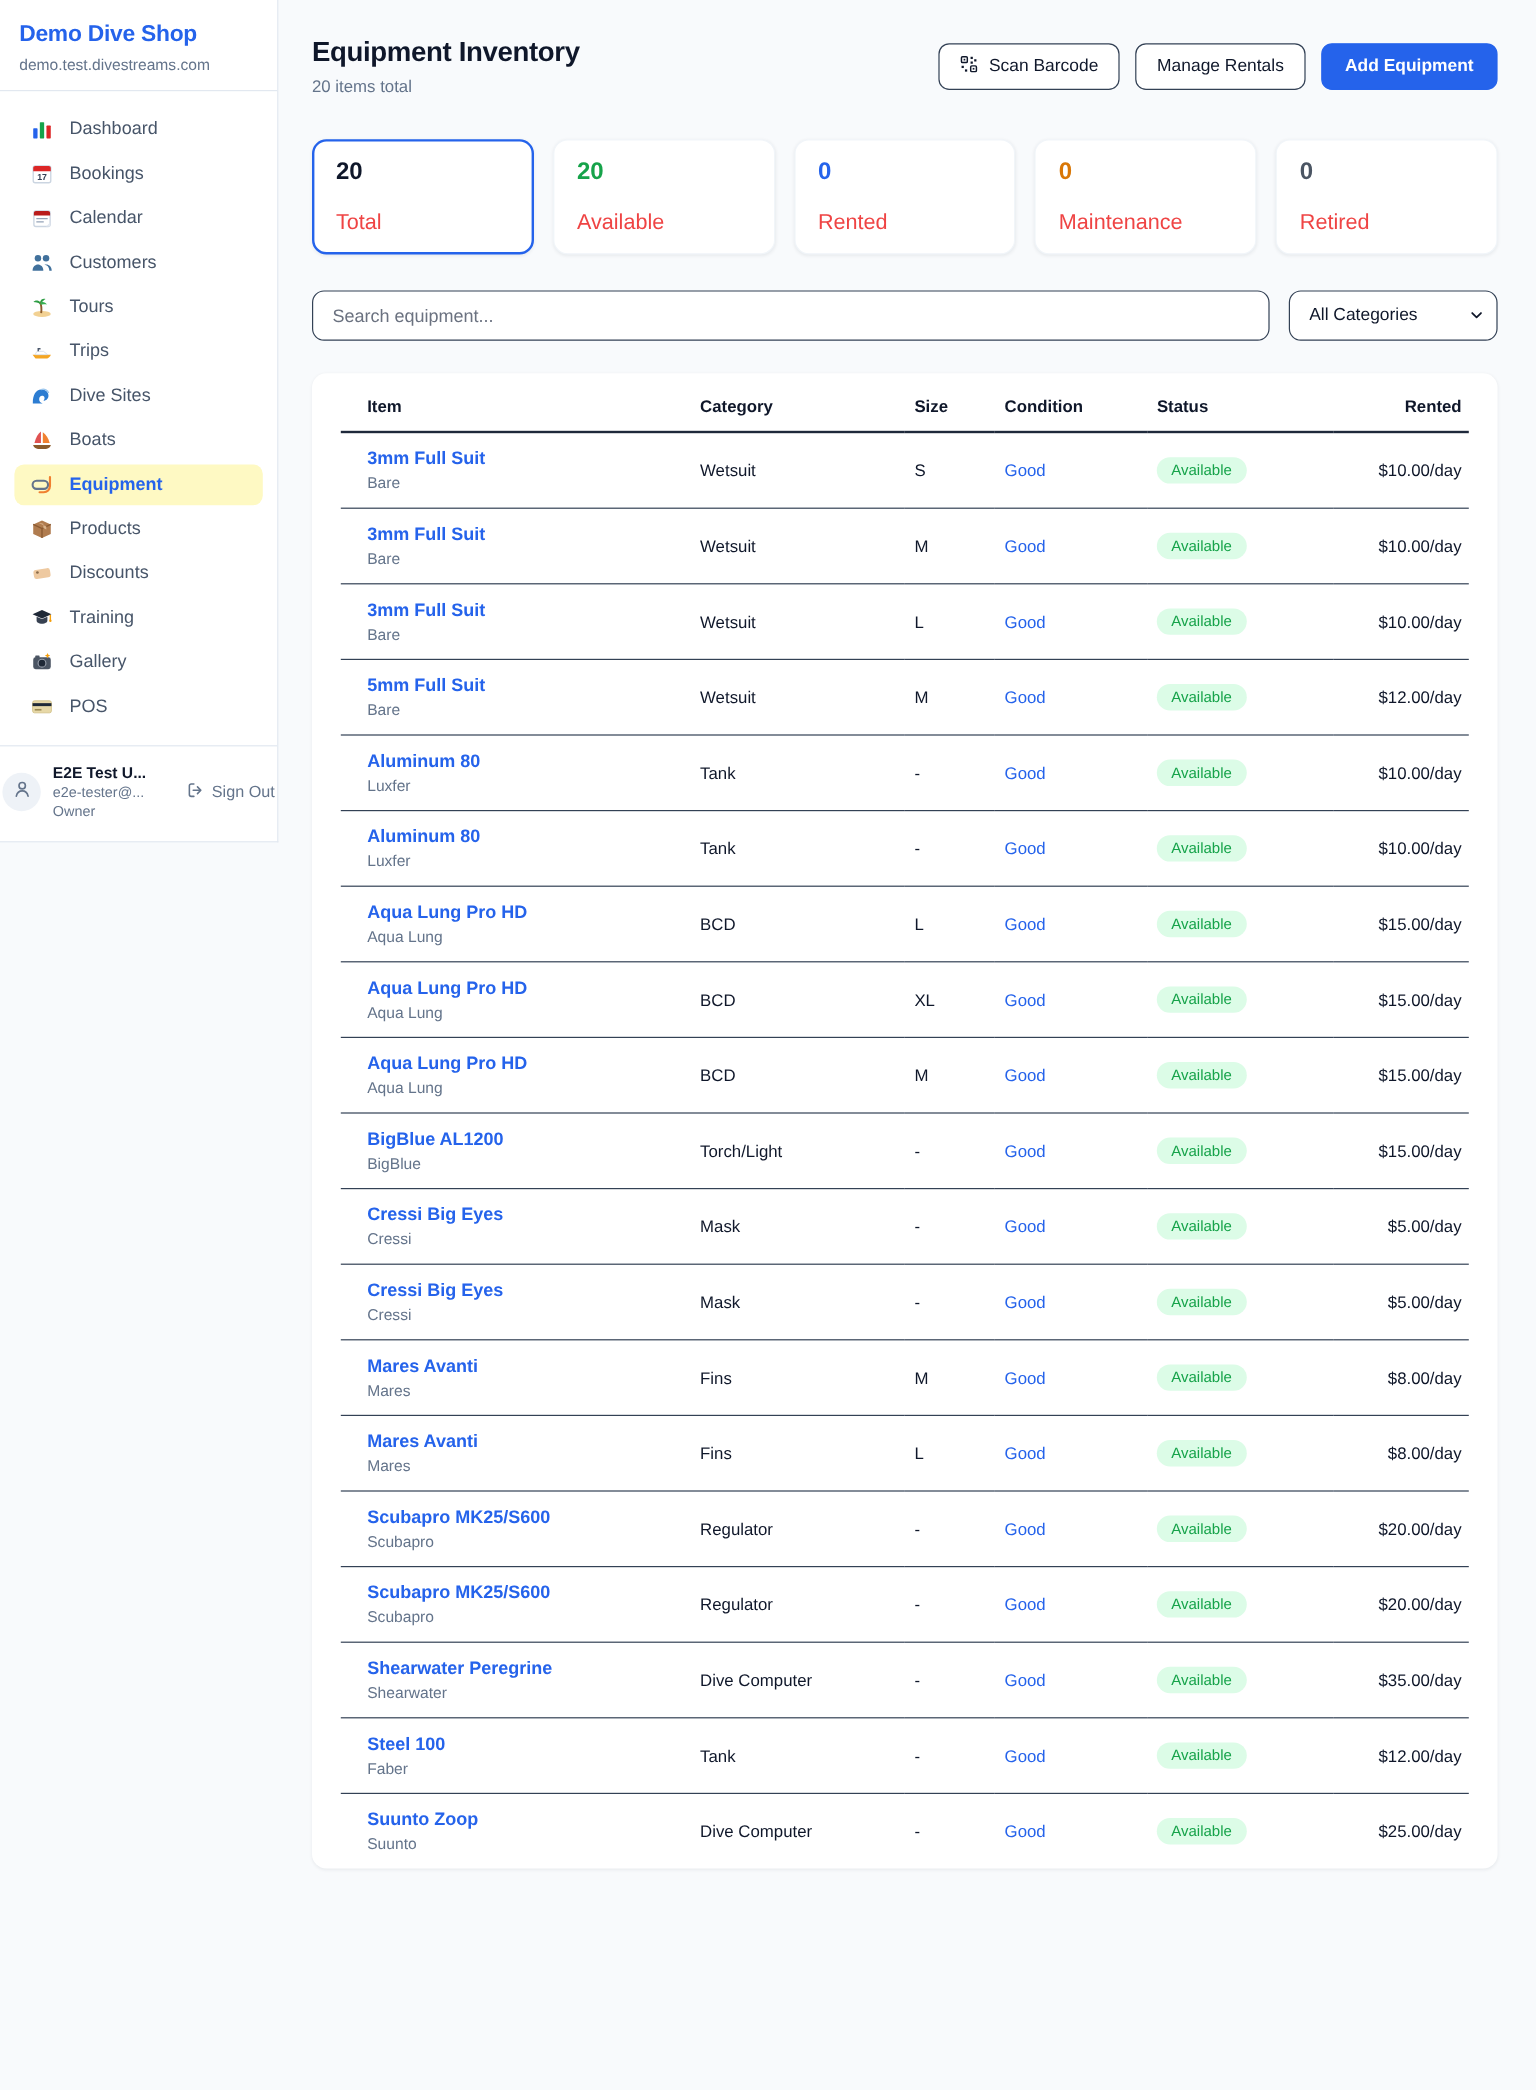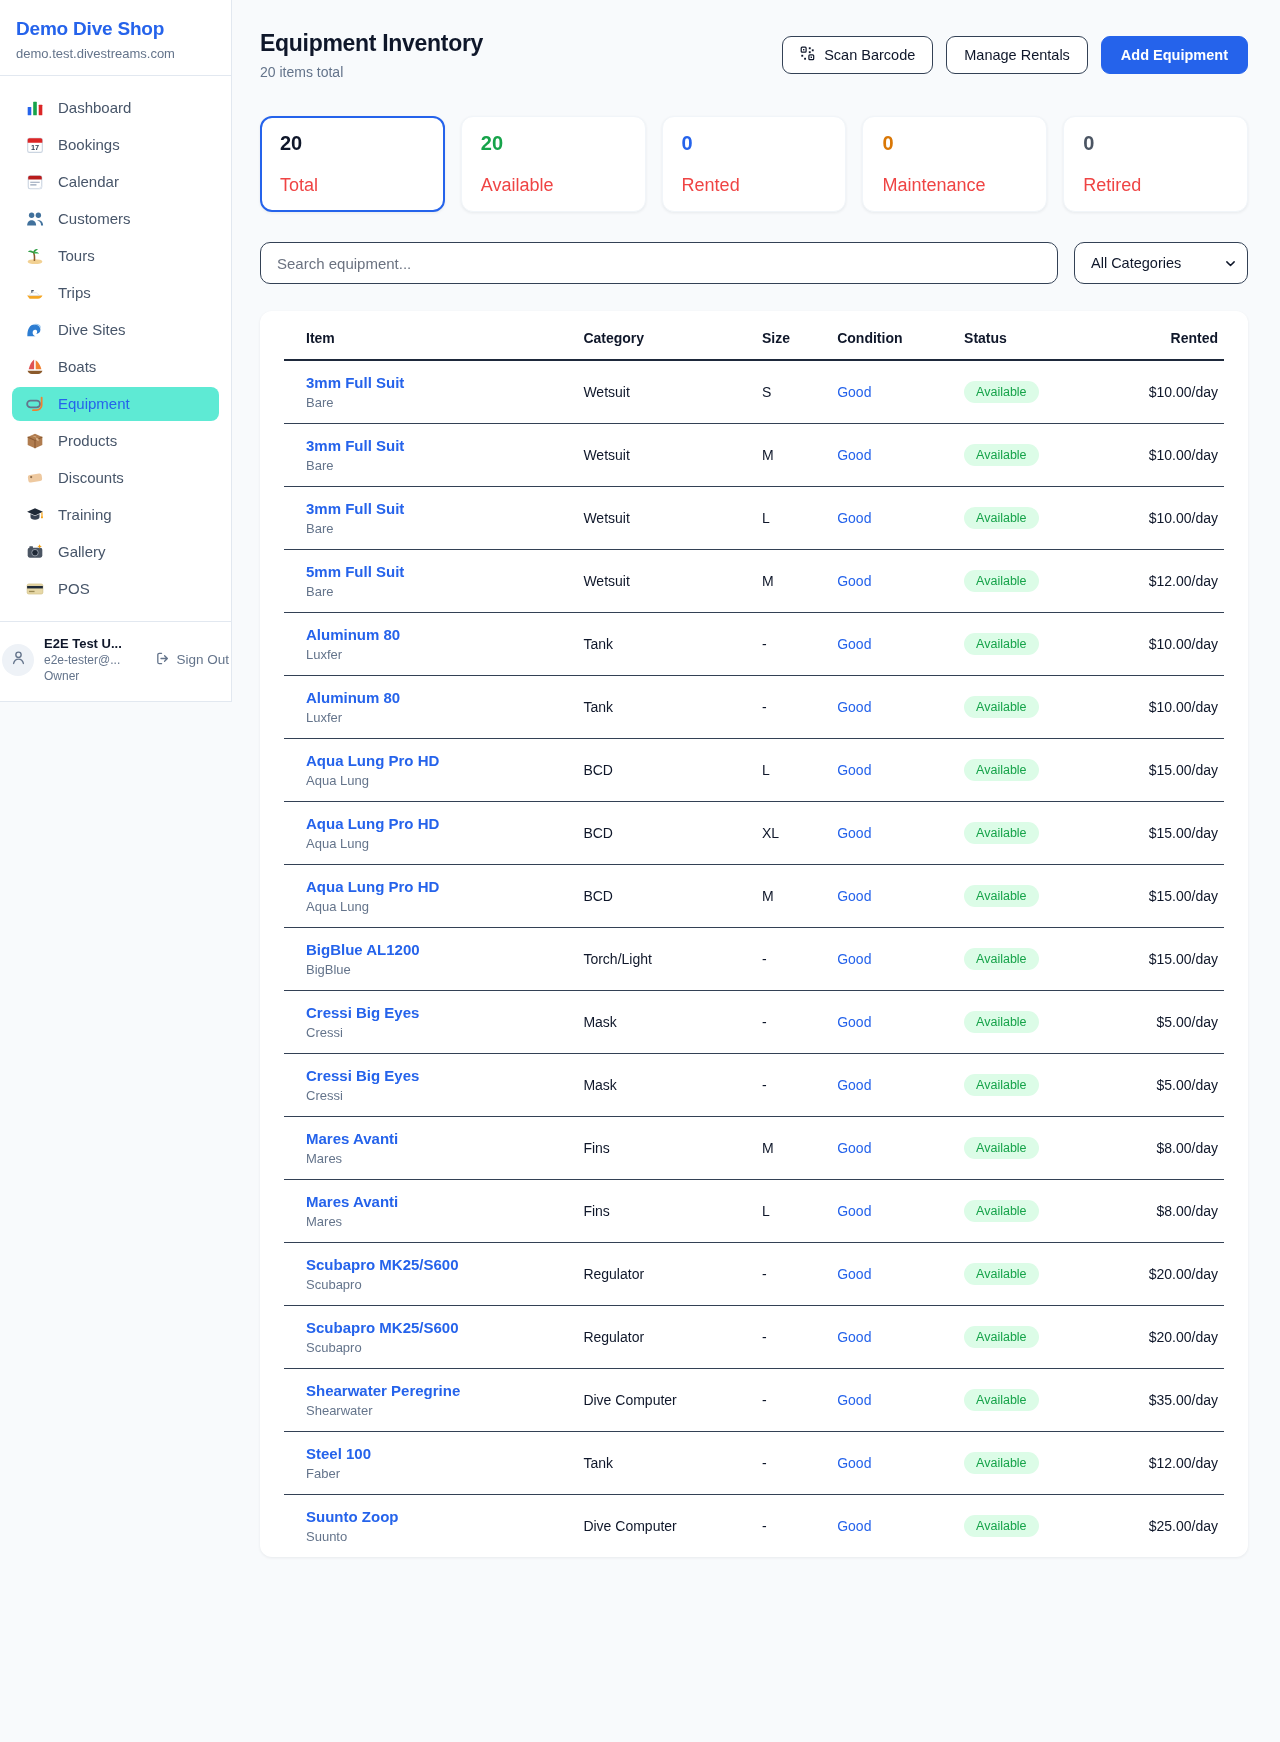--- a/index.html
+++ b/index.html
@@ -7,21 +7,21 @@
   .app { display:flex; align-items:flex-start; min-height:1742px; width:1280px; }
 
   
   .sidebar { width:232px; flex:0 0 232px; background:#fff; border-right:1px solid #e2e8f0; border-bottom:1px solid #e2e8f0; padding-top:18px; }
   .brand-block { padding:0 16px 14px; }
   .brand { color:#2563eb; font-size:19px; font-weight:800; letter-spacing:-.2px; }
   .brand-domain { color:#64748b; font-size:13px; margin-top:6px; }
   .side-divider { border:none; border-top:1px solid #e2e8f0; }
   .nav { padding:12px 0; }
   .nav-item { display:flex; align-items:flex-start; gap:14px; padding:8px 14px; margin:3px 12px; border-radius:8px; font-size:15px; color:#475569; cursor:pointer; }
-  .nav-item.active { background:#5eead4; color:#2563eb; font-weight:400; }
+  .nav-item.active { background:#fef9c3; color:#2563eb; font-weight:700; }
   .nav-icon { width:18px; height:18px; flex:0 0 18px; display:inline-flex; }
   .nav-icon svg { width:18px; height:18px; }
   .user-box { border-top:1px solid #e2e8f0; padding:14px 2px 18px; display:flex; align-items:center; gap:10px; }
   .avatar { width:32px; height:32px; border-radius:50%; background:#eef2f7; display:flex; align-items:center; justify-content:center; flex:0 0 32px; }
   .avatar svg { width:17px; height:17px; }
   .user-meta { min-width:0; }
   .user-name { font-size:13px; font-weight:700; color:#0f172a; white-space:nowrap; }
   .user-email,.user-role { font-size:12px; color:#64748b; margin-top:2px; white-space:nowrap; }
   .signout-btn { margin-left:auto; display:flex; align-items:center; gap:6px; background:none; border:none; color:#64748b; font-size:13.5px; font-family:inherit; cursor:pointer; }
   .signout-btn svg { width:15px; height:15px; }

